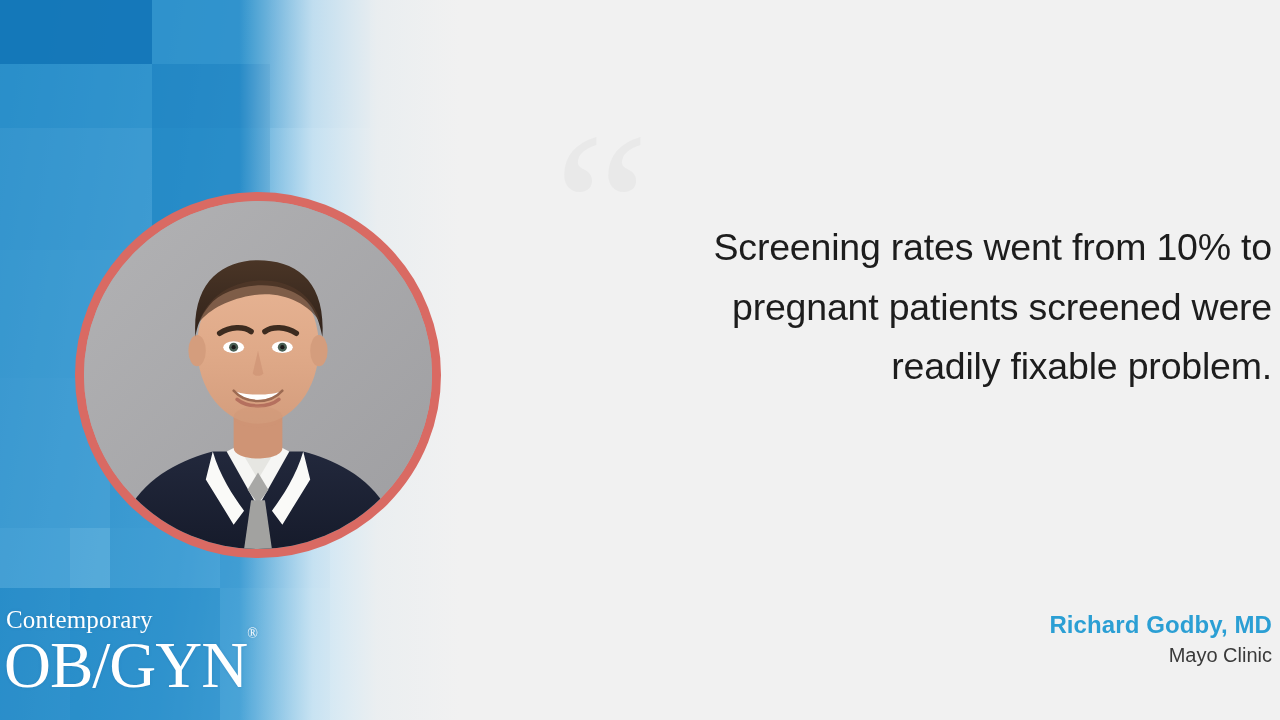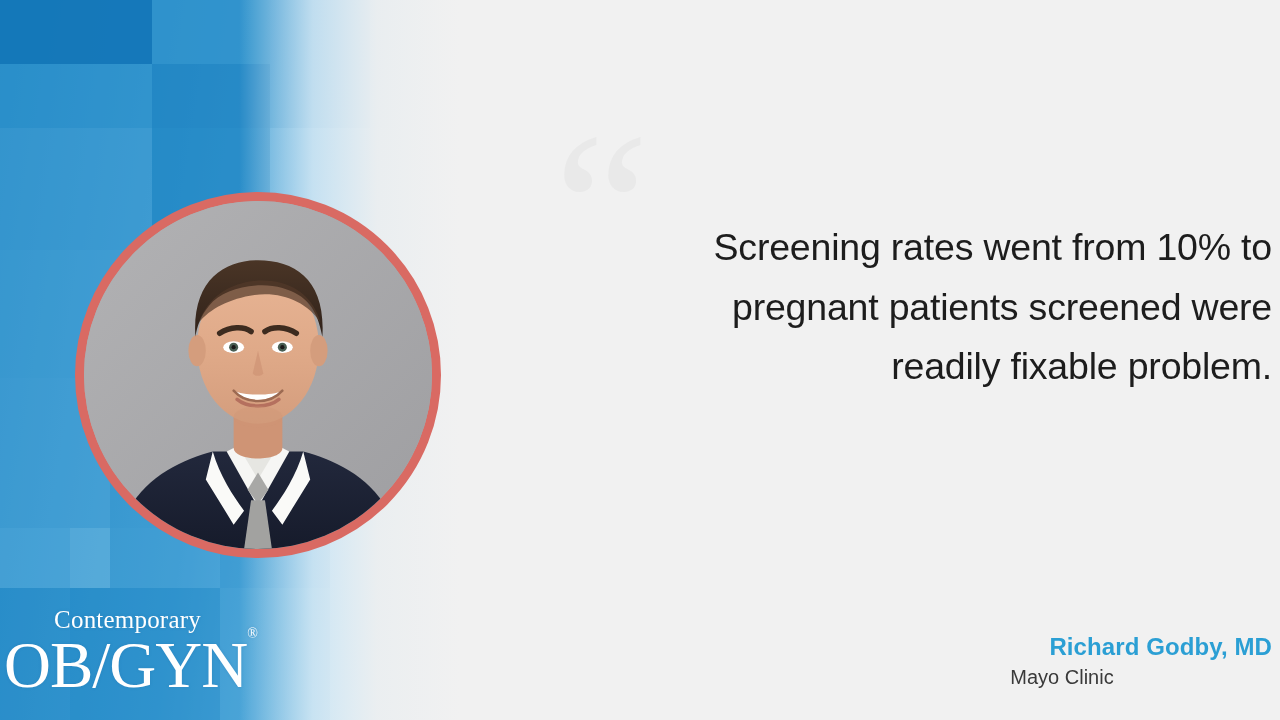--- a/index.html
+++ b/index.html
@@ -51,21 +51,20 @@
   
   #logo {
     position: absolute;
     left: 4px;
     bottom: 22px;
     width: 245px;
     color: #ffffff;
     font-family: "Liberation Serif", serif;
     line-height: 1;
     text-shadow: 0 0 3px rgba(40,110,165,.30);
-    text-align: center;
   }
   #logo .contemporary {
     font-size: 25px;
     letter-spacing: .2px;
     margin-left: 2px;
     margin-bottom: 1px;
     white-space: nowrap;
   }
   #logo .obgyn {
     font-size: 65px;
@@ -112,37 +111,36 @@
     letter-spacing: -0.2px;
     font-weight: 400;
     text-align: right;
   }
   #quote-text .ln { display: block; white-space: nowrap; }
 
   
   #attribution {
     position: absolute;
     right: 8px;
-    bottom: 30px;
+    bottom: 52px;
     width: 420px;
     text-align: right;
   }
   #speaker-name {
     font-size: 24px;
     font-weight: bold;
     color: #2b9fd4;
     letter-spacing: .1px;
     line-height: 1.25;
   }
   #speaker-org {
     font-size: 20px;
     color: #3a3a3a;
     margin-top: 3px;
     line-height: 1.25;
-    text-align: center;
   }
 </style>
 </head>
 <body>
 
 <div id="card">
 
   <div id="left-panel">
     <svg width="460" height="720" viewBox="0 0 460 720" xmlns="http://www.w3.org/2000/svg">
       <defs>

